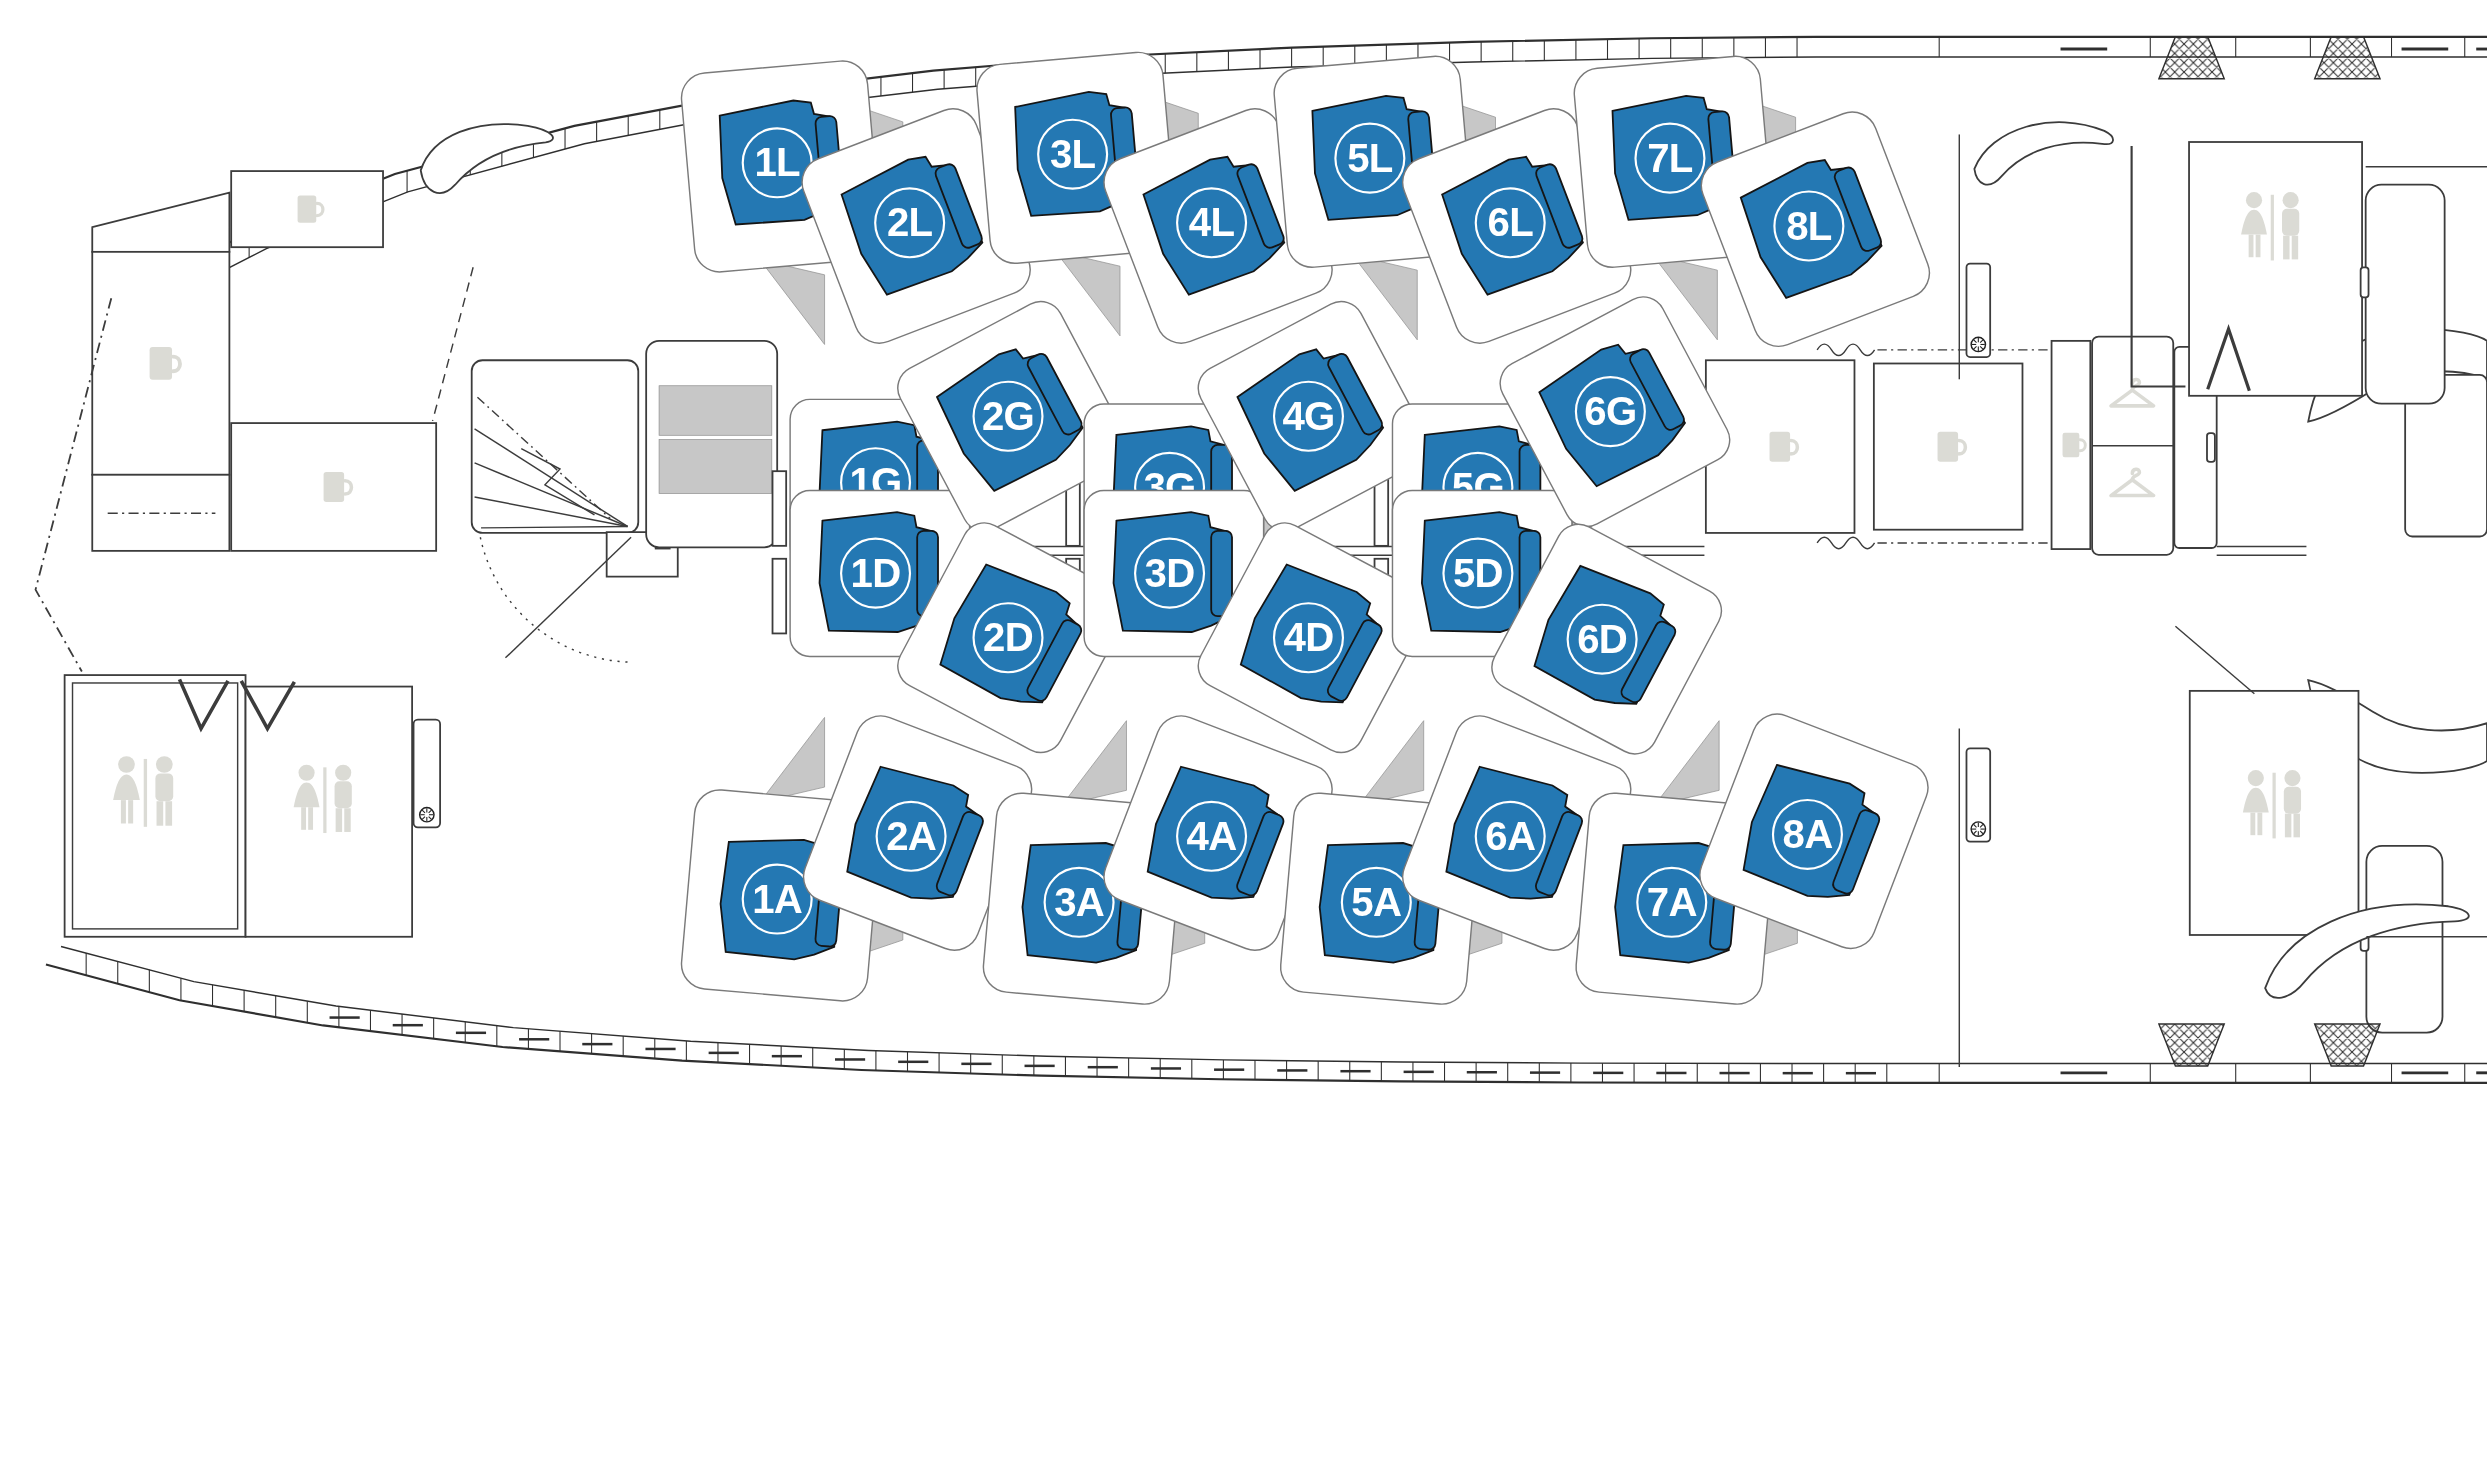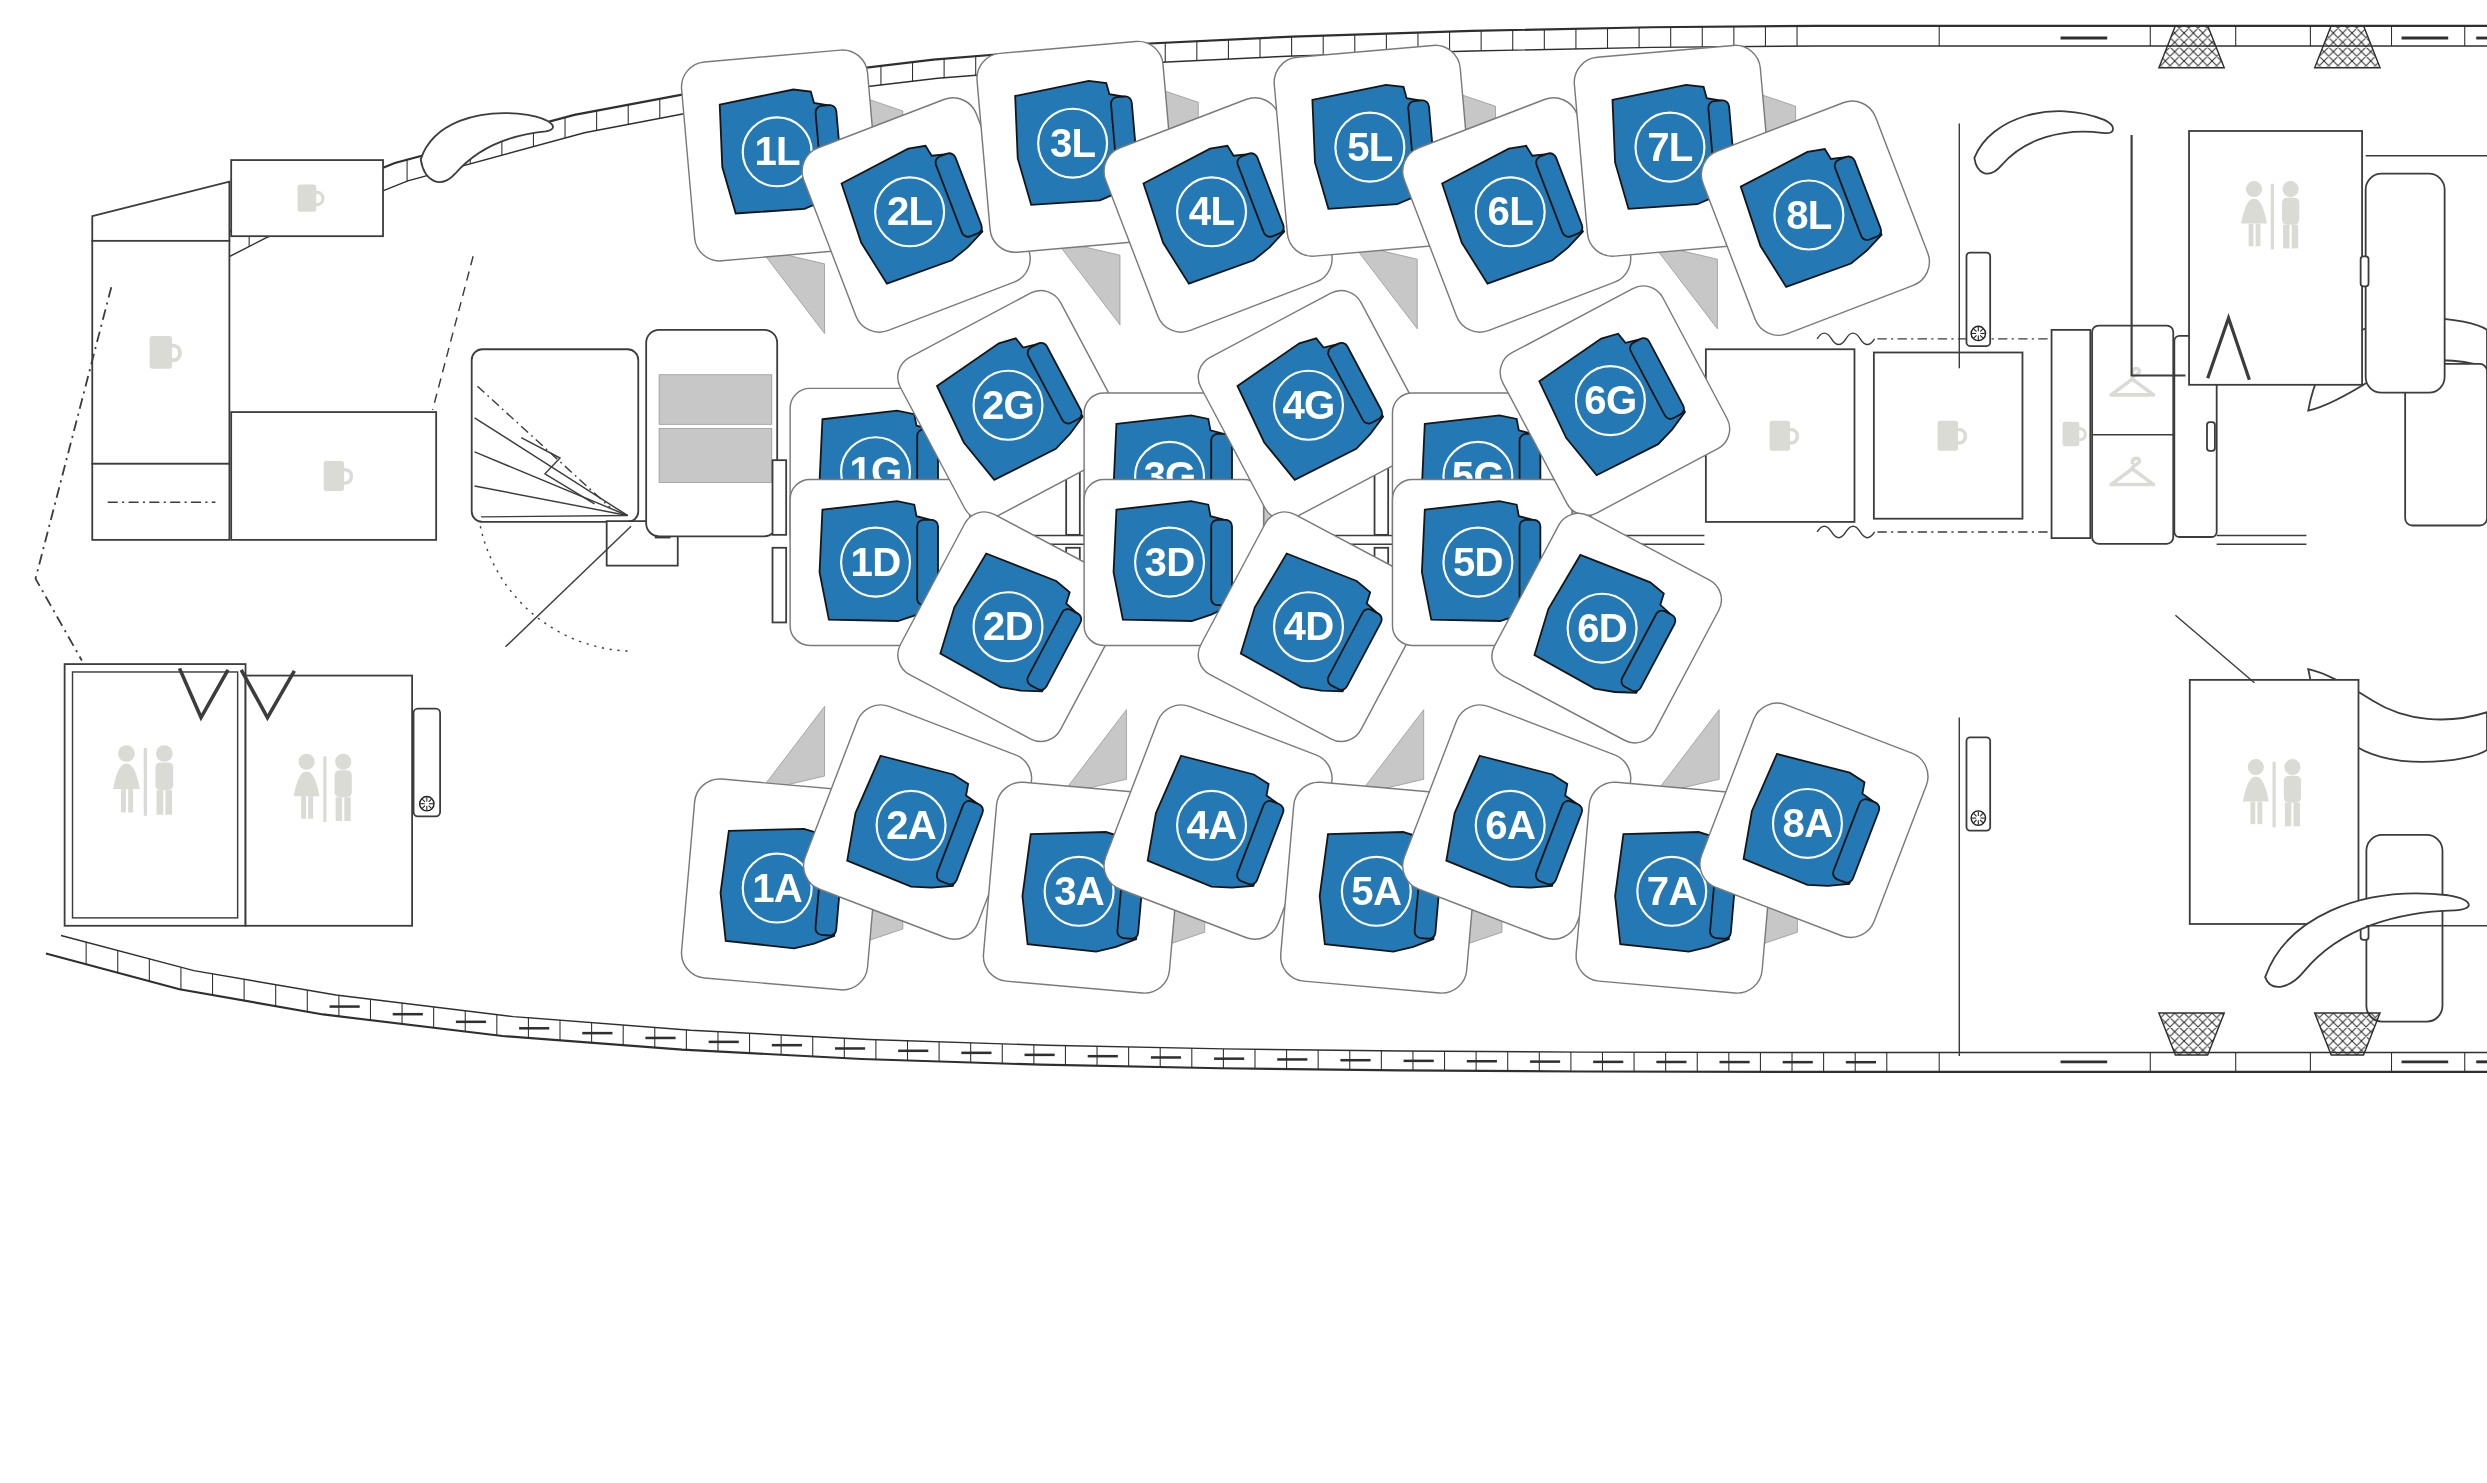--- a/index.html
+++ b/index.html
@@ -1,16 +1,16 @@
 <!DOCTYPE html>
 <html style="font-size:8px"><head>
 <meta charset="utf-8">
 <style>
   html,body{margin:0;padding:0;background:#ffffff;}
-  .stage{width:100%;max-width:3446px;margin:5px auto;text-align:right;}
+  .stage{width:100%;max-width:3446px;margin:16px auto;text-align:right;}
   svg{display:block;width:100%;height:auto;font-family:"Liberation Sans",sans-serif;}
   .mono{fill:#ffffff;stroke:#3c3c3c;stroke-width:5;}
   .thin{fill:none;stroke:#3c3c3c;stroke-width:4;}
   .graybit{fill:#c7c7c7;stroke:#8f8f8f;stroke-width:2;}
   .icon{fill:#dbdbd5;}
   .iconln{fill:none;stroke:#dbdbd5;stroke-width:9;stroke-linecap:round;stroke-linejoin:round;}
   text.seatlbl{fill:#ffffff;font-weight:700;font-size:112px;letter-spacing:-2px;text-anchor:middle;}
 </style>
 </head>
 <body>

